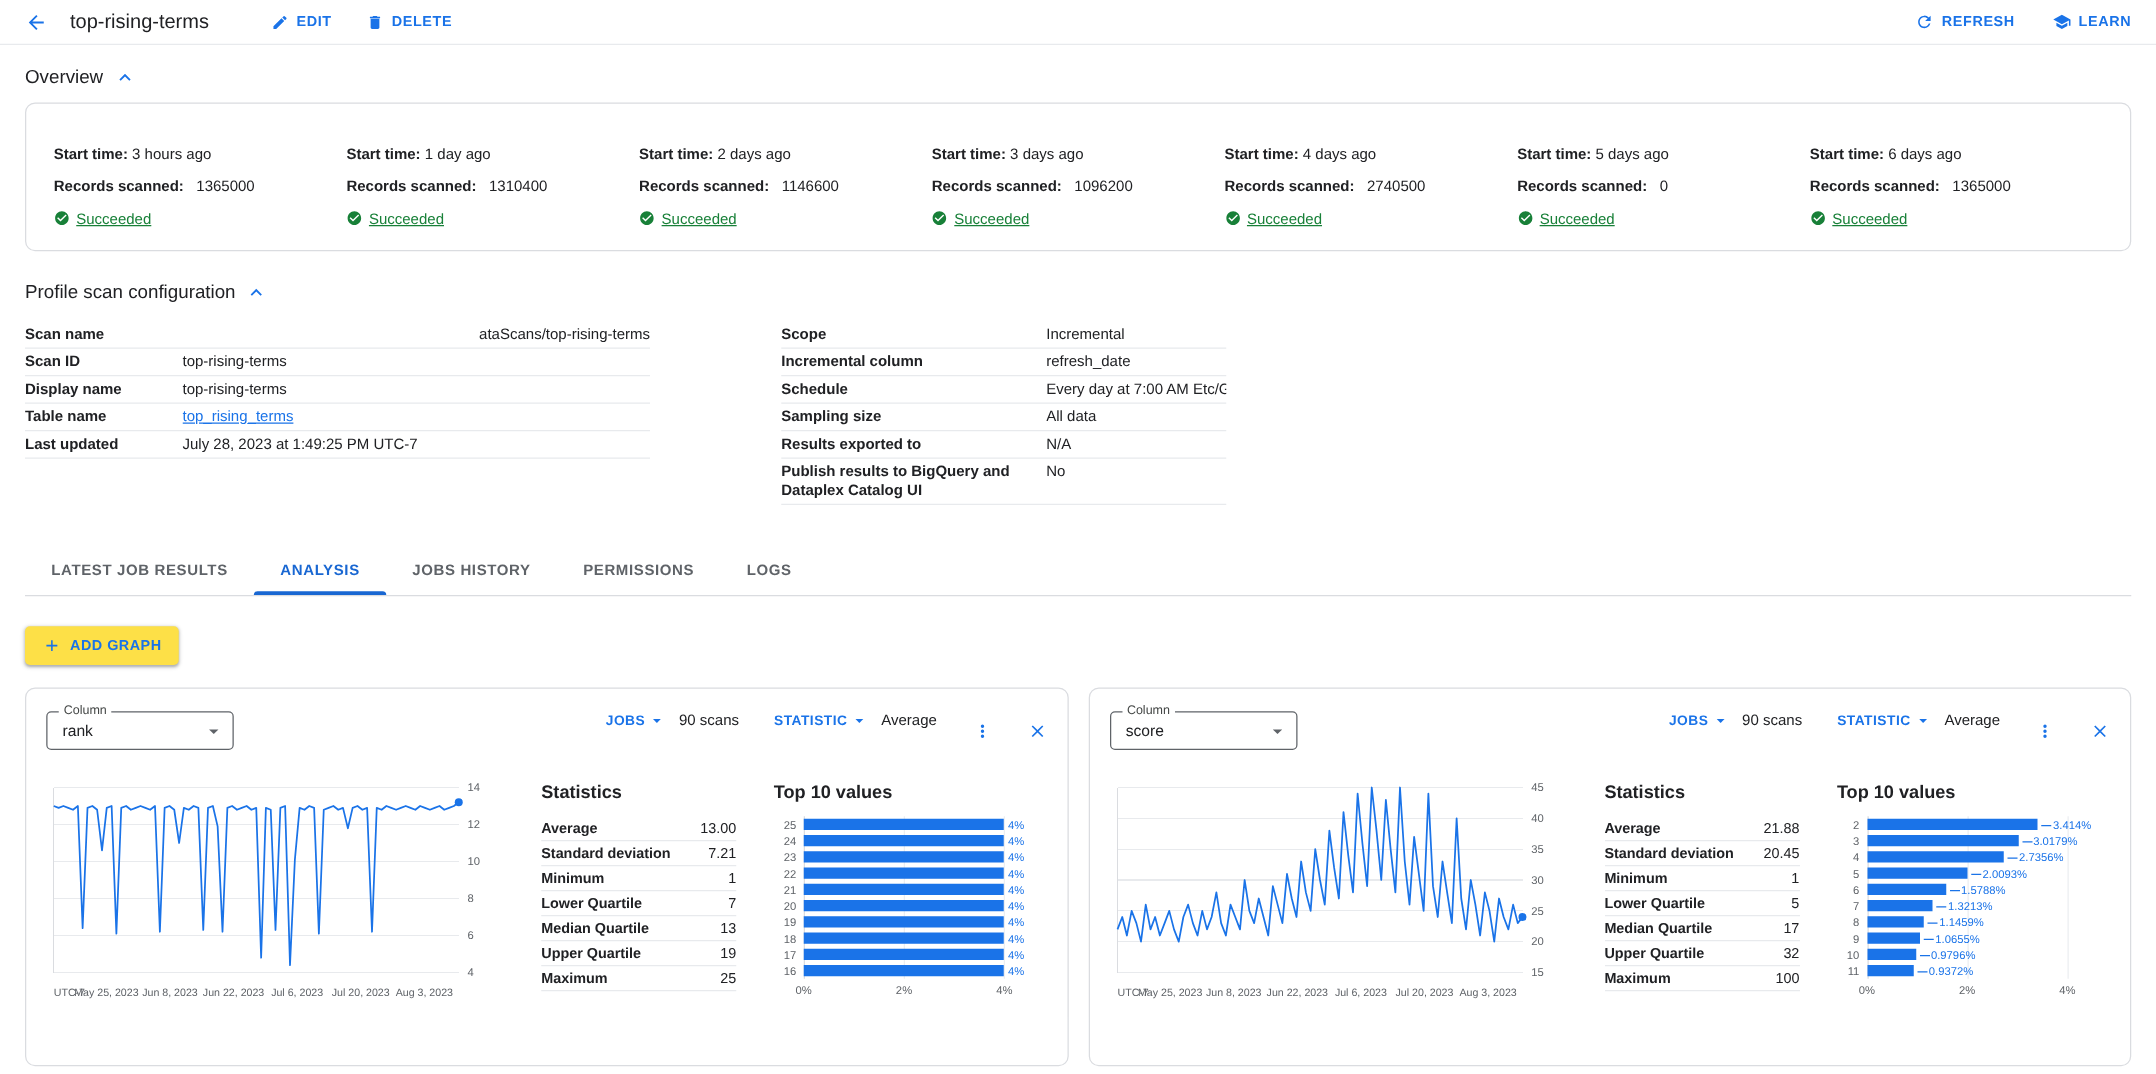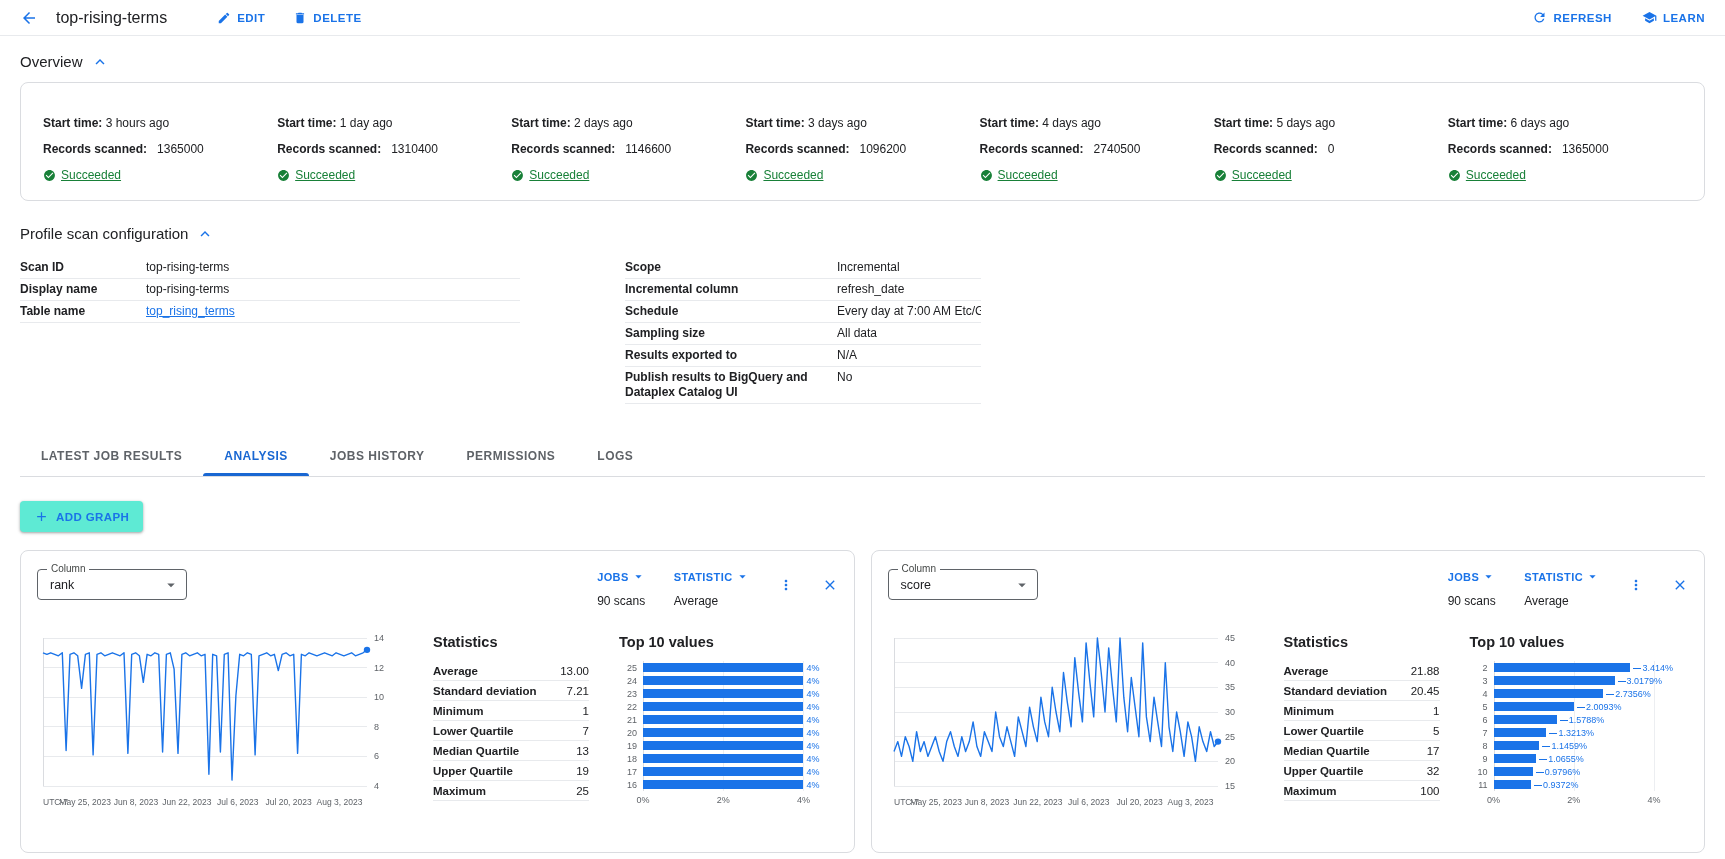--- a/index.html
+++ b/index.html
@@ -15,49 +15,49 @@
   
   .main{padding:0 20px}
   .section-head{display:flex;align-items:flex-start;gap:8px;margin-top:17px;font-size:15px}
   .chev{color:#1a73e8;display:flex;cursor:pointer}
   .overview-card{border:1px solid #dadce0;border-radius:8px;margin-top:11px;padding:16px 22px 18px}
   .jobs-title{font-size:13px;font-weight:bold}
   .jobs-row{display:flex;margin-top:17px}
   .job-col{flex:1;min-width:0}
   .job-line{font-size:12px;margin-bottom:12px;white-space:nowrap}
   .job-line b{font-weight:bold}
-  .job-status{display:flex;align-items:flex-end;gap:5px;font-size:12px}
+  .job-status{display:flex;align-items:flex-start;gap:5px;font-size:12px}
   .job-status a{color:#188038;text-decoration:underline;cursor:pointer}
   
   .cfg-wrap{display:flex;gap:105px;margin-top:14px}
   .cfg-table.left{width:500px}
   .cfg-table.right{width:356px}
   .cfg-row{display:flex;border-bottom:1px solid #e8eaed;padding:3px 0;font-size:12px;line-height:15px;min-height:19px}
   .cfg-label{font-weight:bold;width:126px;flex:none;padding-right:8px}
   .cfg-table.right .cfg-label{width:212px}
   .cfg-value{flex:1;min-width:0;overflow:hidden;white-space:nowrap}
   .cfg-value.r{text-align:right}
   a.tbl-link{color:#1a73e8;text-decoration:underline;cursor:pointer}
   
   .tabs{display:flex;border-bottom:1px solid #dadce0;margin-top:32px}
   .tab{padding:13px 21px;font-size:12px;font-weight:bold;letter-spacing:.5px;color:#5f6368;cursor:pointer;position:relative;white-space:nowrap}
   .tab.active{color:#1967d2}
   .tab.active::after{content:"";position:absolute;left:0;right:0;bottom:0;height:3px;background:#1967d2;border-radius:3px 3px 0 0}
   
-  .add-graph{margin-top:24px;display:inline-flex;align-items:center;gap:7px;background:#5eead4;color:#1a73e8;font-size:11.5px;font-weight:bold;letter-spacing:.4px;padding:8px 14px;border-radius:4px;box-shadow:0 1px 2px 0 rgba(60,64,67,.30),0 1px 3px 1px rgba(60,64,67,.15);cursor:pointer}
+  .add-graph{margin-top:24px;display:inline-flex;align-items:center;gap:7px;background:#fde047;color:#1a73e8;font-size:11.5px;font-weight:bold;letter-spacing:.4px;padding:8px 14px;border-radius:4px;box-shadow:0 1px 2px 0 rgba(60,64,67,.30),0 1px 3px 1px rgba(60,64,67,.15);cursor:pointer}
   
   .graphs{display:flex;gap:16px;margin-top:18px;padding-bottom:20px}
   .graph-card{flex:1;border:1px solid #dadce0;border-radius:8px;padding:18px 16px 14px;min-height:303px}
   .card-head{display:flex;align-items:flex-start}
   .col-select{position:relative;width:150px;height:31px;border:1px solid #5f6368;border-radius:4px;display:flex;align-items:center;padding:0 6px 0 12px;cursor:pointer;background:#fff}
   .col-select .flabel{position:absolute;top:-7px;left:9px;background:#fff;padding:0 4px;font-size:10px;color:#444746}
   .col-select .val{font-size:12.5px;flex:1}
   .col-select .caret{color:#5f6368;display:flex}
   .head-right{margin-left:auto;display:flex;align-items:flex-start;gap:28px}
-  .dd-group{display:flex;flex-direction:column;gap:10px}
+  .dd-group{display:flex;flex-direction:row;gap:10px}
   .dd-label{display:inline-flex;align-items:center;gap:2px;color:#1a73e8;font-size:11px;font-weight:bold;letter-spacing:.4px;cursor:pointer}
   .dd-value{font-size:12px;color:#202124}
   .kebab,.close-x{color:#1a73e8;cursor:pointer;margin-top:8px;display:flex}
   .card-body{display:flex;margin-top:20px;align-items:flex-start}
   .trend{width:372px;flex:none}
   .stats{width:156px;flex:none;margin-left:24px;margin-top:6px}
   .panel-title{font-size:14.5px;font-weight:bold;margin-bottom:11px}
   .stat-row{display:flex;justify-content:space-between;font-size:11.5px;padding:3.5px 0;border-bottom:1px solid #e8eaed}
   .stat-row .sl{font-weight:bold}
   
@@ -225,30 +225,38 @@
     <span class="chev">
         <svg viewBox="0 0 24 24" width="18" height="18" fill="currentColor">
           <path d="M12 8l-6 6 1.41 1.41L12 10.83l4.59 4.58L18 14z"></path>
         </svg>
       </span>
   </div>
 
   <div class="cfg-wrap">
     <div class="cfg-table left">
         <div class="cfg-row">
+          <div class="cfg-label">Scan name</div>
+          <div class="cfg-value r">ataScans/top-rising-terms</div>
+        </div>
+        <div class="cfg-row">
           <div class="cfg-label">Scan ID</div>
           <div class="cfg-value">top-rising-terms</div>
         </div>
         <div class="cfg-row">
           <div class="cfg-label">Display name</div>
           <div class="cfg-value">top-rising-terms</div>
         </div>
         <div class="cfg-row">
           <div class="cfg-label">Table name</div>
           <div class="cfg-value"><a class="tbl-link">top_rising_terms</a></div>
+        </div>
+        <div class="cfg-row">
+          <div class="cfg-label">Last updated</div>
+          <div class="cfg-value">July 28, 2023 at 1:49:25 PM UTC-7</div>
         </div>
       </div>
     <div class="cfg-table right">
         <div class="cfg-row">
           <div class="cfg-label">Scope</div>
           <div class="cfg-value">Incremental</div>
         </div>
         <div class="cfg-row">
           <div class="cfg-label">Incremental column</div>
           <div class="cfg-value">refresh_date</div>

